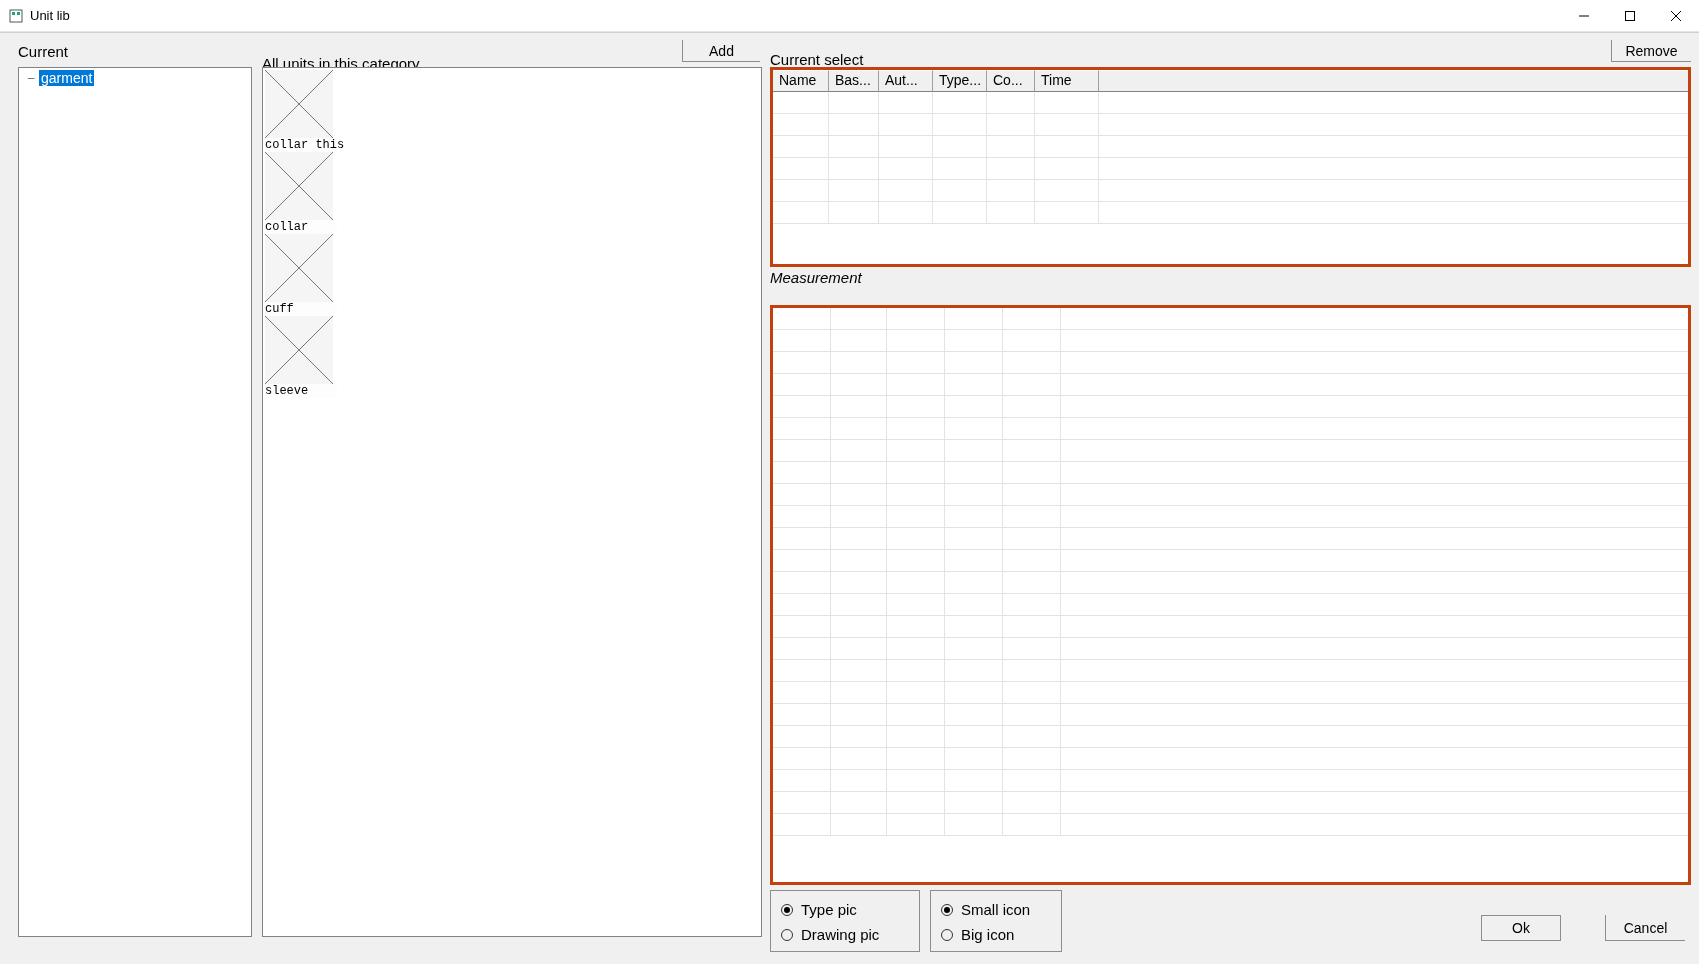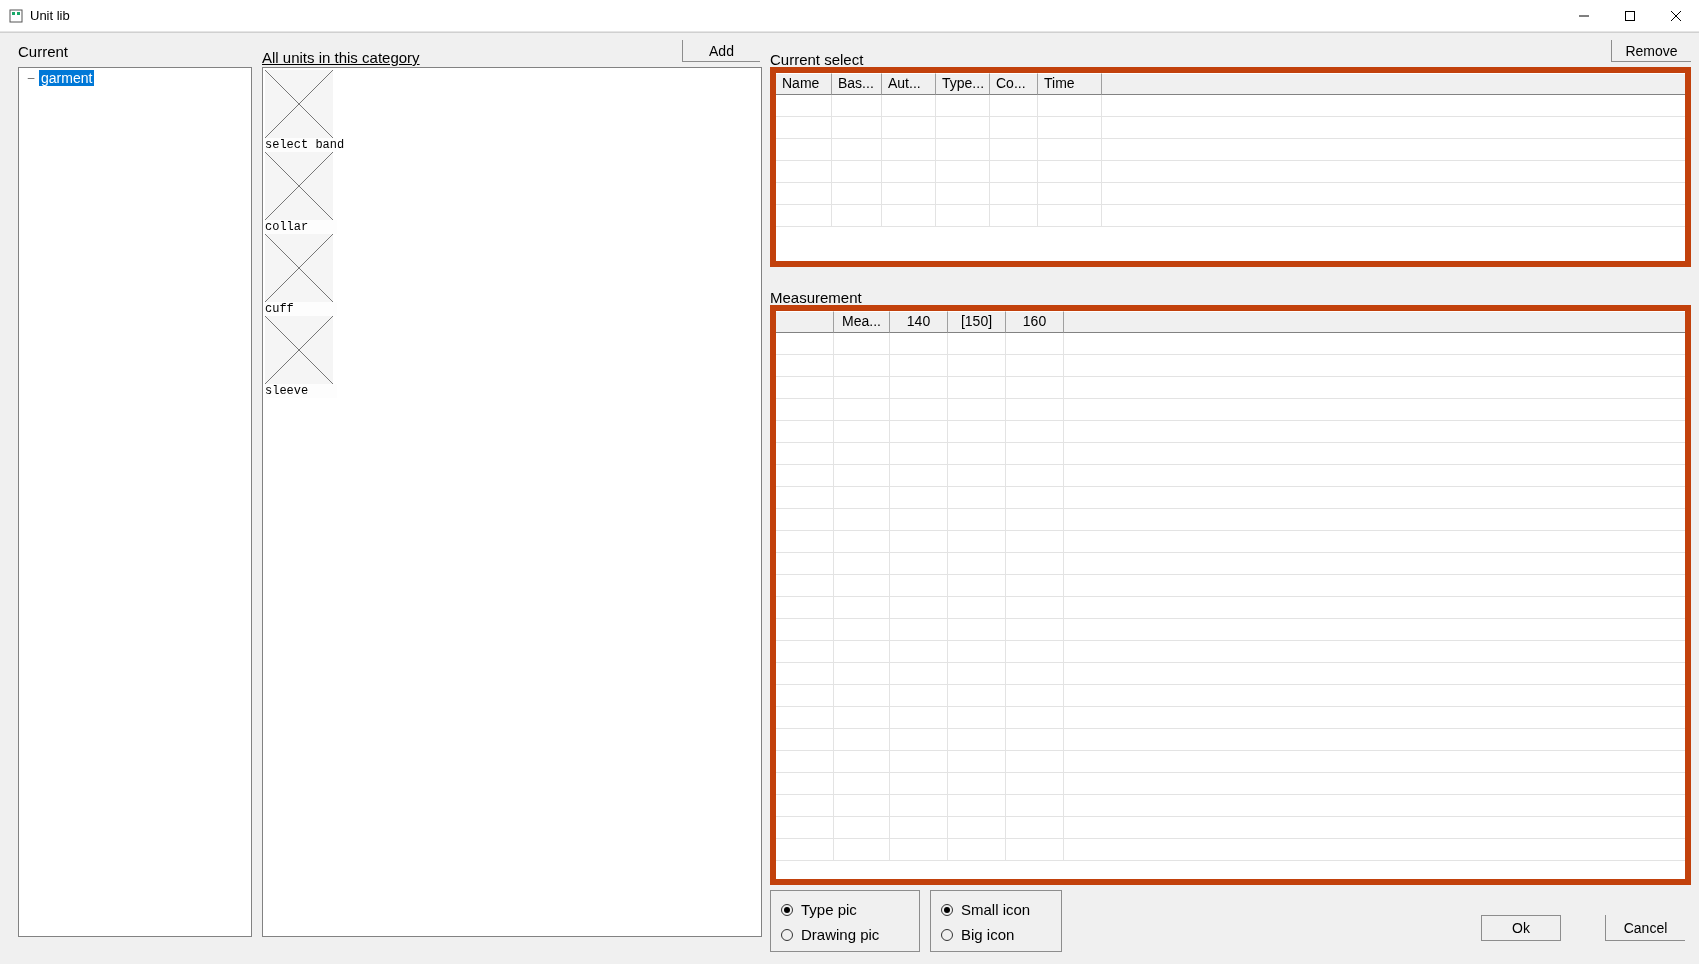--- a/index.html
+++ b/index.html
@@ -40,23 +40,23 @@
     background: #f0f0f0;
     border-top: 1px solid #d0d0d0;
   }
 
   .section-label {
     font-size: 15px;
     color: #000;
     position: absolute;
   }
   .label-category { top: 10px; left: 18px; }
-  .label-units    { top: 16px; left: 262px; text-decoration: underline; }
+  .label-units    { top: 22px; left: 262px; text-decoration: underline; }
   .label-select   { top: 18px; left: 770px; }
-  .label-measure  { top: 256px; left: 770px; }
+  .label-measure  { top: 236px; left: 770px; font-style: italic; }
 
   .btn {
     background: #f0f0f0;
     border: 1px solid #8d8d8d;
     font-size: 14px;
     color: #000;
     cursor: pointer;
     padding: 2px 10px;
     min-height: 22px;
   }
@@ -115,21 +115,21 @@
     font-family: "Courier New", monospace;
     font-size: 12px;
     line-height: 14px;
     white-space: nowrap;
     background: #fdfdfd;
   }
 
   .grid {
     position: absolute;
     background: #fff;
-    border: 6px solid #c2410c;
+    border: 3px solid #c2410c;
     overflow: hidden;
     font-size: 14px;
   }
   .grid-select  { top: 34px; left: 770px; right: 8px; height: 200px; }
   .grid-measure { top: 272px; left: 770px; right: 8px; height: 580px; }
 
   .grid-header {
     display: flex;
     height: 22px;
     background: #f0f0f0;
@@ -234,21 +234,21 @@
     </div>
 
   <div class="units-panel" id="units-panel">
       <div class="unit-item">
         <div class="unit-thumb">
           <svg viewBox="0 0 68 68">
             <line x1="0" y1="0" x2="68" y2="68" stroke="#777" stroke-width="1"></line>
             <line x1="68" y1="0" x2="0" y2="68" stroke="#777" stroke-width="1"></line>
           </svg>
         </div>
-        <div class="unit-label">select band</div>
+        <div class="unit-label">collar this</div>
       </div>
       <div class="unit-item">
         <div class="unit-thumb">
           <svg viewBox="0 0 68 68">
             <line x1="0" y1="0" x2="68" y2="68" stroke="#777" stroke-width="1"></line>
             <line x1="68" y1="0" x2="0" y2="68" stroke="#777" stroke-width="1"></line>
           </svg>
         </div>
         <div class="unit-label">collar</div>
       </div>
@@ -334,28 +334,20 @@
           <div class="grid-td" style="width: 54px;"></div>
           <div class="grid-td" style="width: 54px;"></div>
           <div class="grid-td" style="width: 48px;"></div>
           <div class="grid-td" style="width: 64px;"></div>
           <div class="grid-td" style="flex: 1 1 0%; border-right: none;"></div>
         </div>
       </div>
   </div>
 
   <div class="grid grid-measure">
-    <div class="grid-header" id="mea-header">
-        <div class="grid-th center" style="width: 58px;"></div>
-        <div class="grid-th center" style="width: 56px;">Mea...</div>
-        <div class="grid-th center" style="width: 58px;">140</div>
-        <div class="grid-th center" style="width: 58px;">[150]</div>
-        <div class="grid-th center" style="width: 58px;">160</div>
-        <div class="grid-th grid-th-filler"></div>
-      </div>
     <div id="mea-body">
         <div class="grid-body-row">
           <div class="grid-td" style="width: 58px;"></div>
           <div class="grid-td" style="width: 56px;"></div>
           <div class="grid-td" style="width: 58px;"></div>
           <div class="grid-td" style="width: 58px;"></div>
           <div class="grid-td" style="width: 58px;"></div>
           <div class="grid-td" style="flex: 1 1 0%; border-right: none;"></div>
         </div>
         <div class="grid-body-row">

